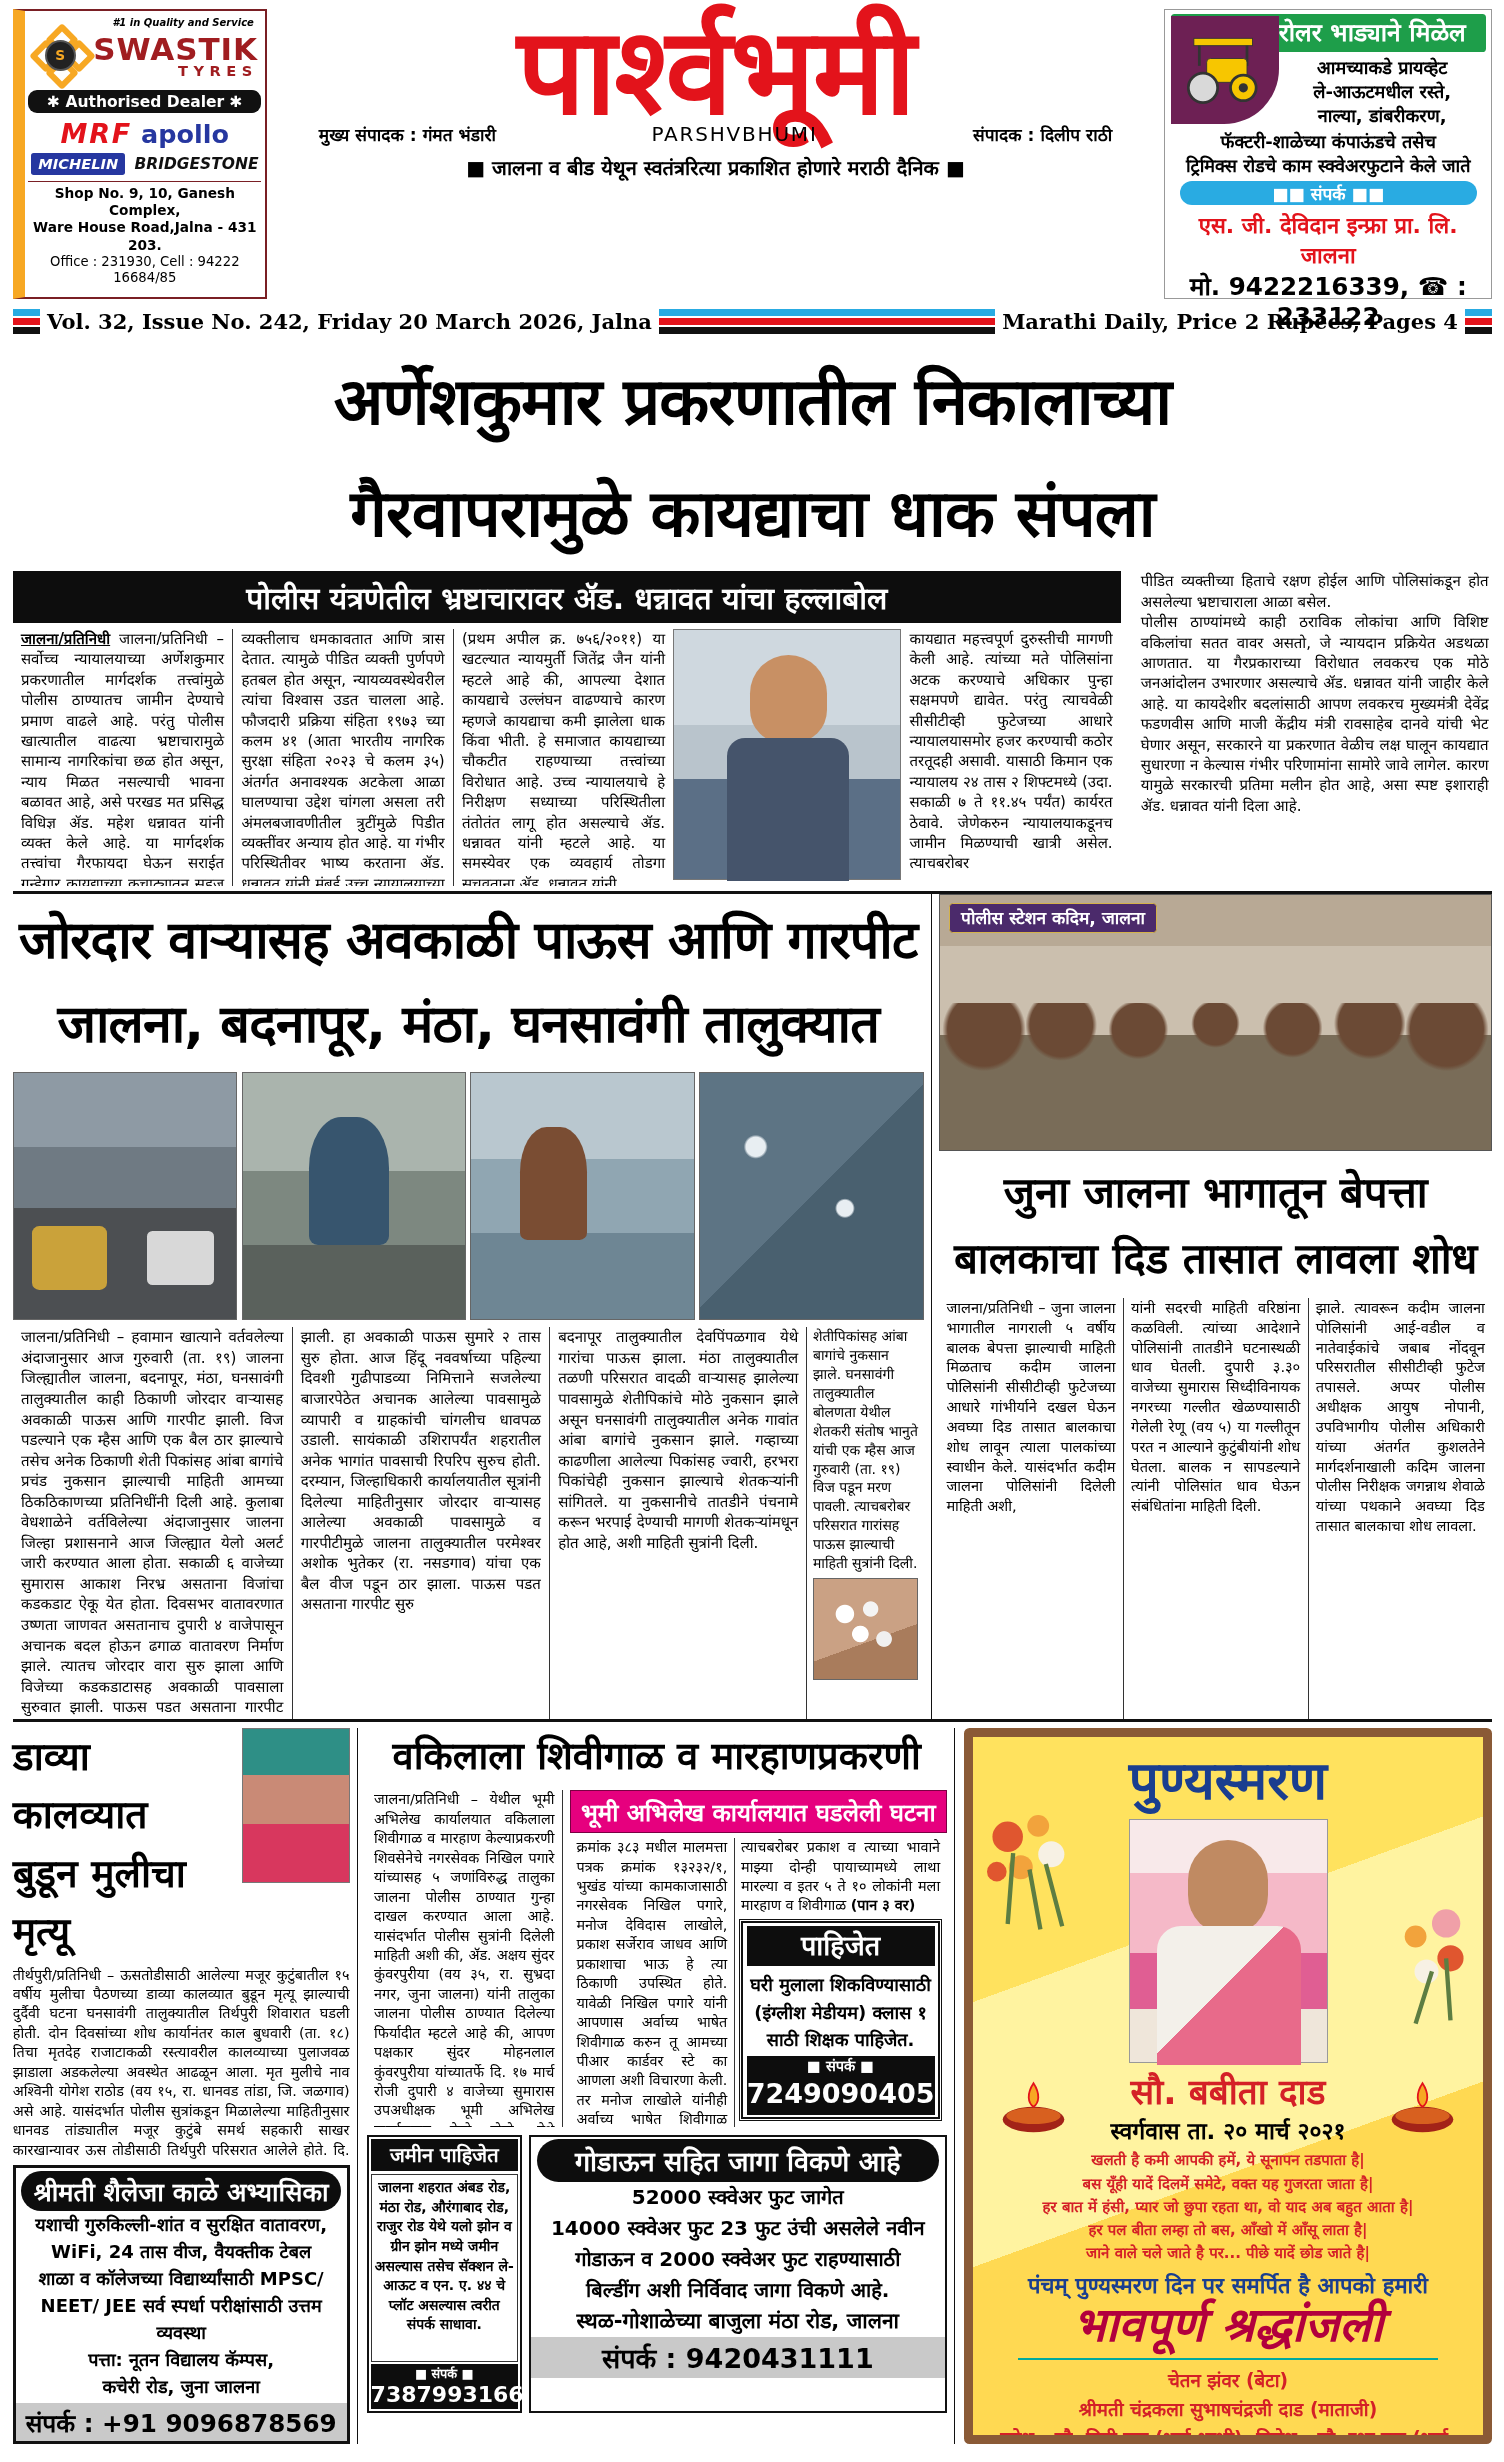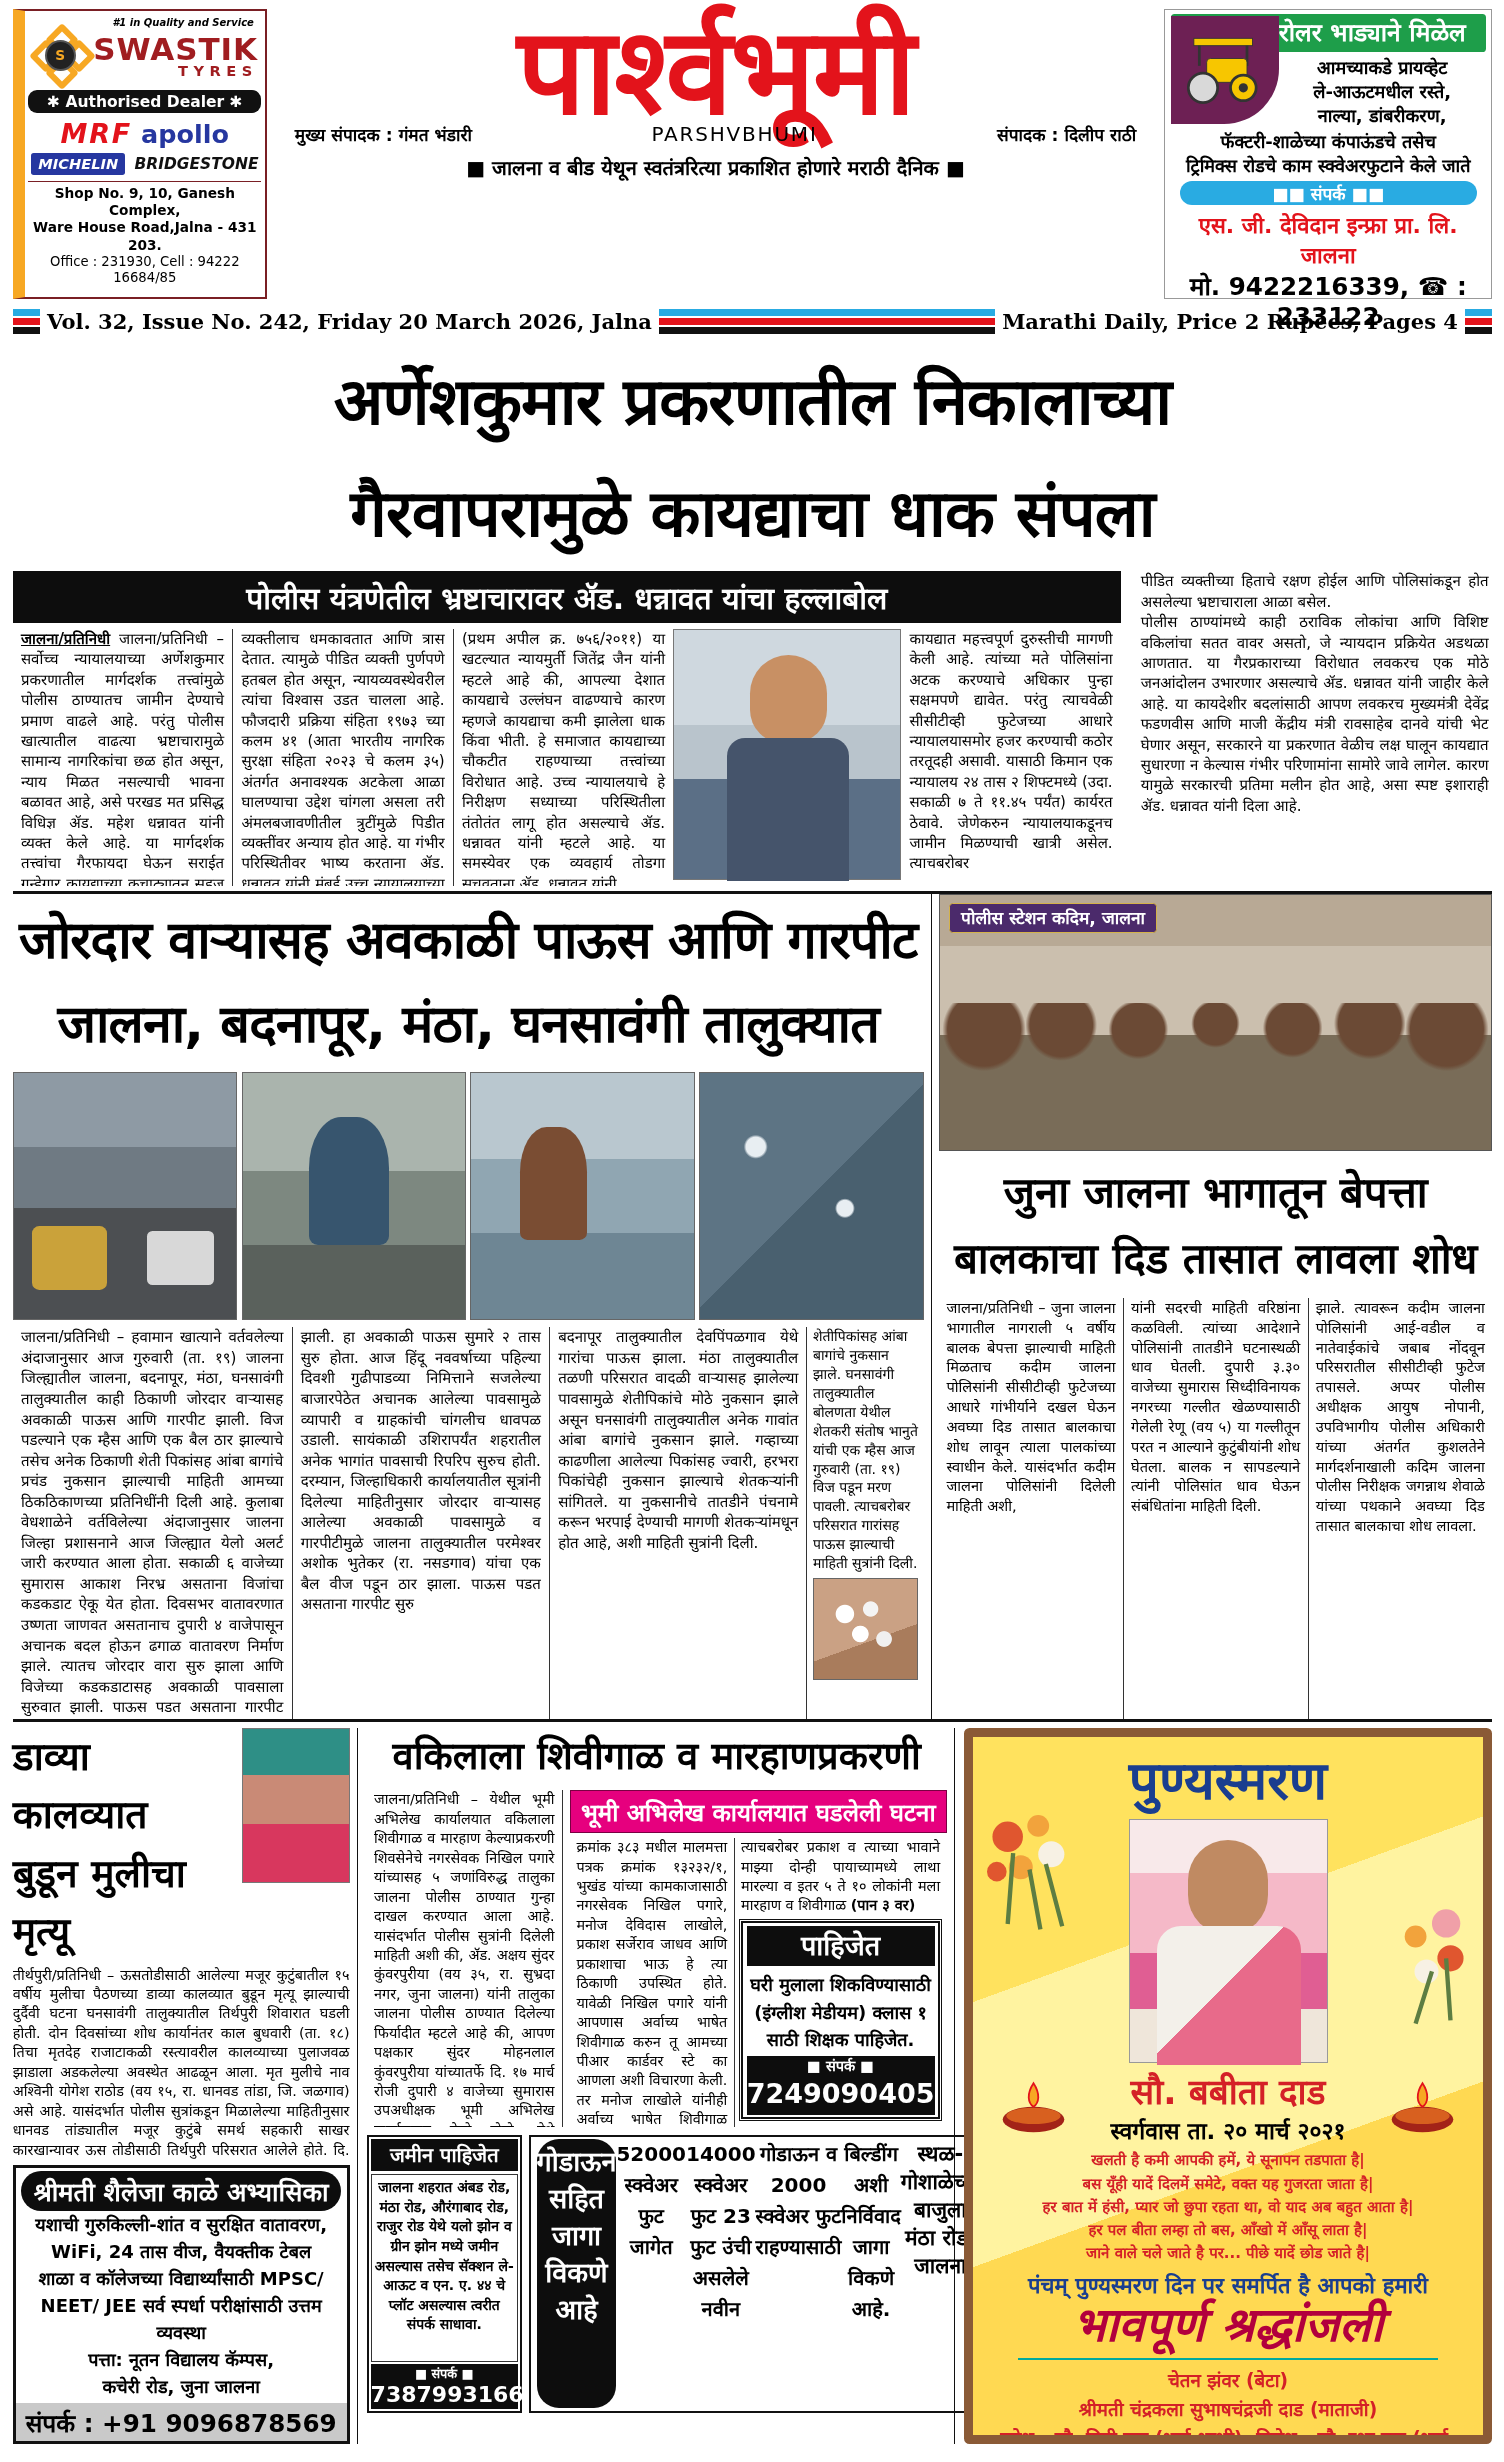--- a/index.html
+++ b/index.html
@@ -1,21 +1,21 @@
 <!DOCTYPE html>
 <html style="font-size:14.6px"><head>
 <meta charset="utf-8">
 <style>
   * { box-sizing: border-box; margin: 0; padding: 0; }
   html,body { width:1505px; background:#fff; color:#000;
     font-family:"DejaVu Sans", sans-serif; }
   .page { width:1505px; height:2462px; padding:9px 12.8px 5.5px 12.8px; overflow:hidden; background:#fff; }
 
   
-  .header { display:flex; height:290px; gap:1px; }
+  .header { display:flex; height:290px; gap:25px; }
   .adL { width:254px; border:2.7px solid #7a1f24; border-left:12.8px solid #f7a823; background:#fff;
          display:flex; flex-direction:column; align-items:center; padding:5.5px 3.6px; }
   .adL .tag { font-size:10px; font-style:italic; font-weight:bold; align-self:flex-end; margin-right:7.3px; }
   .swrow { display:flex; align-items:center; gap:3.6px; }
   .swlogo { width:58px; height:58px; position:relative; }
   .swlogo .petal { position:absolute; width:24px; height:24px; border:6.4px solid #f7a823; border-radius:3.6px; transform:rotate(45deg); }
   .swlogo .p1{left:1.8px;top:16.4px;} .swlogo .p2{left:18px;top:0px;} .swlogo .p3{left:18px;top:33px;} .swlogo .p4{left:35px;top:16.4px;border-color:#f7a823;}
   .swlogo .tyre { position:absolute; left:12.8px; top:12.8px; width:31px; height:31px; background:#222; border-radius:50%; border:2.7px solid #555; color:#f7a823; font-size:13.7px; text-align:center; line-height:27px; font-weight:bold;}
   .swname { color:#a01d20; font-weight:bold; font-size:31px; letter-spacing:0.9px; line-height:0.9; }
   .swname small { display:block; text-align:right; font-size:14.6px; letter-spacing:5.5px; color:#a01d20; }
@@ -148,21 +148,21 @@
   .ad-teacher .hd { background:#0d0d0d; color:#fff; font-weight:bold; font-size:27px; margin:2.7px 0; padding:1.8px 0;}
   .ad-teacher .bd { font-weight:bold; font-size:18px; line-height:1.55; padding:1.8px 1.8px;}
   .ad-teacher .ct { background:#0d0d0d; color:#fff; font-weight:bold; font-size:14.6px; }
   .ad-teacher .ph { background:#0d0d0d; color:#fff; font-weight:bold; font-size:27px; padding-bottom:2.7px;}
   .ads-row { display:flex; gap:7.3px; margin-top:7.3px; height:278px; }
   .ad-land { width:155px; min-width:155px; border:2.7px solid #111; text-align:center; padding:1.8px; display:flex; flex-direction:column;}
   .ad-land .hd { background:#0d0d0d; color:#fff; font-weight:bold; font-size:20px; padding:2.7px 0;}
   .ad-land .bd { border:0.9px solid #333; margin-top:2.7px; font-weight:bold; font-size:14px; line-height:1.4; padding:3.6px 2.7px; flex:1;}
   .ad-land .ct { background:#0d0d0d; color:#fff; font-weight:bold; font-size:12.8px; margin-top:2.7px;}
   .ad-land .ph { background:#0d0d0d; color:#fff; font-weight:bold; font-size:22px; padding-bottom:1.8px;}
-  .ad-godown { flex:1; border:2.7px solid #111; text-align:center; padding:2.7px 5.5px; display:flex; flex-direction:row;}
+  .ad-godown { flex:1; border:2.7px solid #111; text-align:center; padding:2.7px 5.5px; display:flex; flex-direction:column;}
   .ad-godown .hd { background:#0d0d0d; color:#fff; font-weight:bold; font-size:27px; border-radius:22px; padding:2.7px 0;}
   .ad-godown .ln { font-weight:bold; font-size:20px; line-height:1.55;}
   .ad-godown .loc { font-weight:bold; font-size:21px; }
   .ad-godown .ct { background:#c9c9c9; font-weight:bold; font-size:27px; margin:3.6px -5.5px -2.7px -5.5px; padding:1.8px 0;}
 
   .memorial { flex:1; border:9px solid #8a5a36; border-radius:5.5px; position:relative; overflow:hidden;
      background:linear-gradient(160deg,#ffe25e 0 30%, #fff3a0 30% 60%, #ffd952 60% 100%); text-align:center; padding:5.5px 9px;}
   .mem-title { color:#1a3e8f; font-weight:bold; font-size:53px; font-family:"DejaVu Serif", serif; }
   .mem-photo { width:199px; height:244px; margin:3.6px auto; border:0.9px solid #999;
      background:linear-gradient(180deg,#f8e9ea 0 22%, #f5b9c8 22% 55%, #e05e93 55% 78%, #efe6da 78% 100%); position:relative;}

